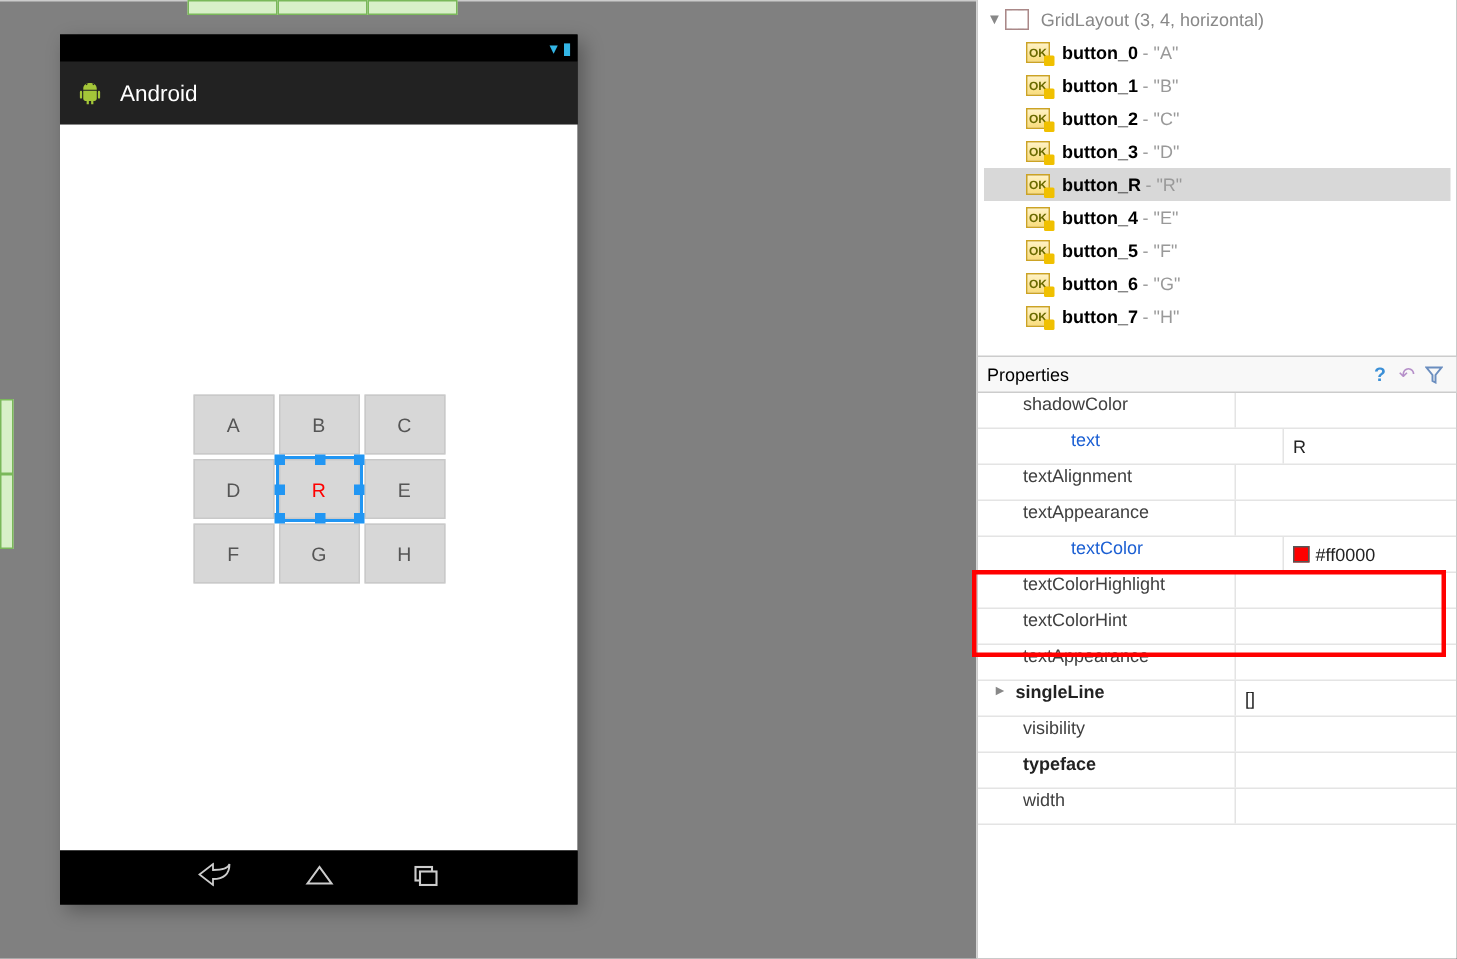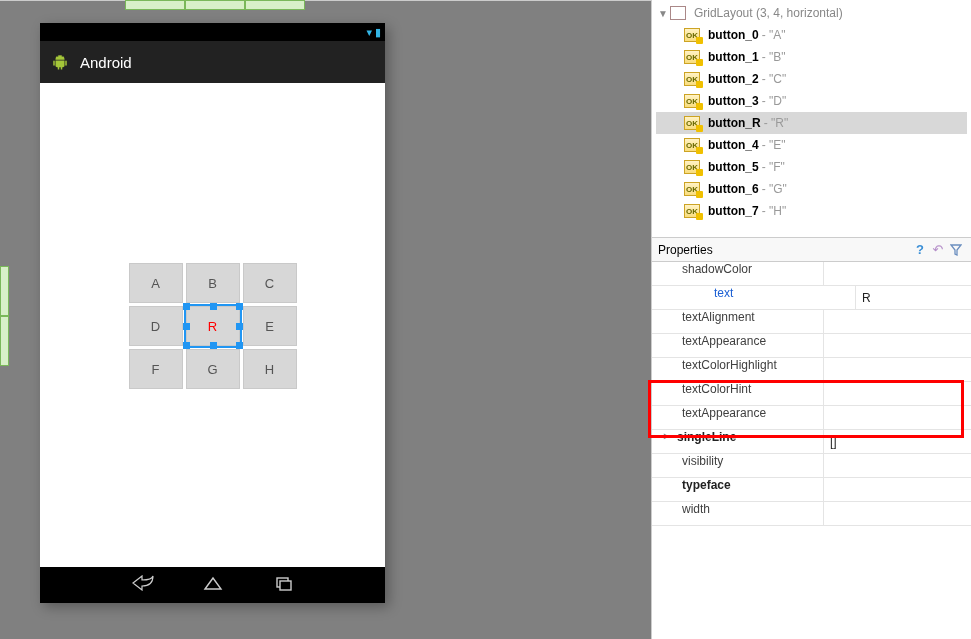--- a/index.html
+++ b/index.html
@@ -432,20 +432,29 @@
           </div>
           <div class="prop-value"></div>
         </div>
         <div class="prop-row">
           <div class="prop-label">
             <span>textAppearance</span>
           </div>
           <div class="prop-value"></div>
         </div>
         <div class="prop-row">
+          <div class="prop-label set">
+            <span>textColor</span>
+          </div>
+          <div class="prop-value">
+            <span class="color-swatch" style="background: rgb(255, 0, 0);"></span>
+            <span>#ff0000</span>
+          </div>
+        </div>
+        <div class="prop-row">
           <div class="prop-label">
             <span>textColorHighlight</span>
           </div>
           <div class="prop-value"></div>
         </div>
         <div class="prop-row">
           <div class="prop-label">
             <span>textColorHint</span>
           </div>
           <div class="prop-value"></div>

